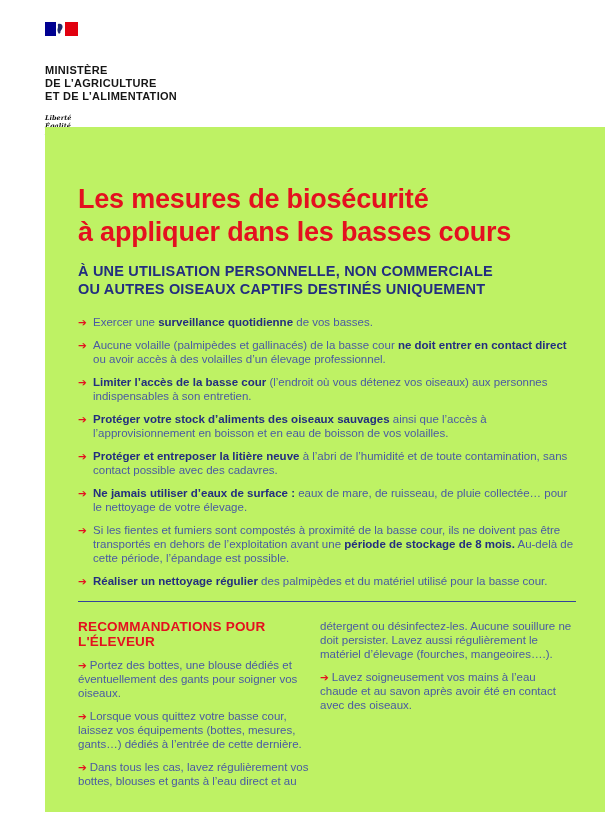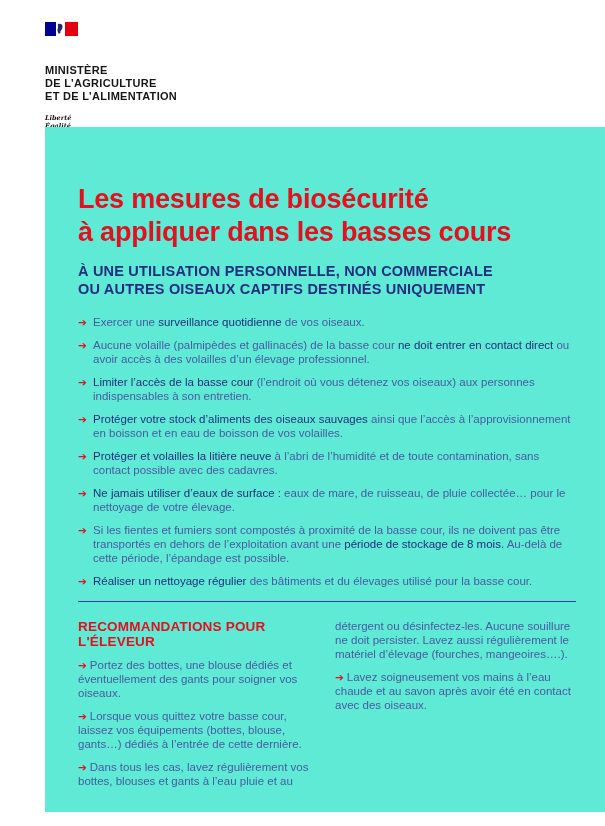--- a/index.html
+++ b/index.html
@@ -12,34 +12,34 @@
   .flag{display:flex;width:33px;height:14px;margin-bottom:3px;}
   .flag .f-blue{width:11px;background:#000091;}
   .flag .f-white{width:9px;background:#ffffff;position:relative;}
   .flag .f-white svg{position:absolute;left:0;top:1px;}
   .flag .f-red{width:13px;background:#e1000f;}
   .ministry-name{font-weight:bold;font-size:11px;line-height:13px;color:#161616;letter-spacing:.3px;margin-top:28px;}
   .motto{margin-top:12px;font-family:"DejaVu Serif",serif;font-style:italic;font-size:6.5px;line-height:7.5px;color:#161616;font-weight:bold;}
   
   .panel{
     position:absolute;left:45px;top:127px;right:0;bottom:14px;
-    background:#5eead4;box-sizing:border-box;
+    background:#bef264;box-sizing:border-box;
     padding:56px 29px 0 33px;
   }
   .page-title{margin:0 0 14px 0;font-size:27px;line-height:33px;font-weight:bold;color:#e4101f;letter-spacing:-0.2px;}
   .page-subtitle{margin:0 0 17px 0;font-size:14.5px;line-height:17.5px;font-weight:bold;color:#232e7f;letter-spacing:.2px;}
   
   .measures{margin:0;}
   .bullet{position:relative;padding-left:15px;margin-bottom:9px;
     font-size:11.5px;line-height:14px;color:#4a5aa3;}
   .bullet .arrow{position:absolute;left:0;top:0;color:#e4101f;font-size:10.5px;}
-  .b{font-weight:normal;color:#232e7f;}
+  .b{font-weight:bold;color:#232e7f;}
   
   .divider{border:none;border-top:1.5px solid #33439a;margin:13px 0 17px 0;}
-  .columns{display:flex;gap:15px;}
+  .columns{display:flex;}
   .col{flex:1;min-width:0;}
   .col-left{flex:0 0 242px;}
   .rec-heading{margin:0 0 9px 0;font-size:13.5px;font-weight:bold;color:#e4101f;letter-spacing:.2px;}
   .rec-item{margin:0 0 9px 0;font-size:11.5px;line-height:14px;color:#4a5aa3;}
   .rec-item .arrow{color:#e4101f;font-size:10.5px;margin-right:3px;}
 </style>
 </head>
 <body>
 
 <header class="gov-header">
@@ -68,39 +68,39 @@
   <h1 class="page-title">
     <div>Les mesures de biosécurité</div>
     <div>à appliquer dans les basses cours</div>
   </h1>
   <h2 class="page-subtitle">
     <div>À UNE UTILISATION PERSONNELLE, NON COMMERCIALE</div>
     <div>OU AUTRES OISEAUX CAPTIFS DESTINÉS UNIQUEMENT</div>
   </h2>
 
   <div class="measures" id="measures-list">
-      <div class="bullet"><span class="arrow">➔</span><span>Exercer une </span><span class="b">surveillance quotidienne</span><span> de vos oiseaux.</span></div>
+      <div class="bullet"><span class="arrow">➔</span><span>Exercer une </span><span class="b">surveillance quotidienne</span><span> de vos basses.</span></div>
       <div class="bullet"><span class="arrow">➔</span><span>Aucune volaille (palmipèdes et gallinacés) de la basse cour </span><span class="b">ne doit entrer en contact direct</span><span> ou avoir accès à des volailles d’un élevage professionnel.</span></div>
       <div class="bullet"><span class="arrow">➔</span><span class="b">Limiter l’accès de la basse cour</span><span> (l’endroit où vous détenez vos oiseaux) aux personnes indispensables à son entretien.</span></div>
       <div class="bullet"><span class="arrow">➔</span><span class="b">Protéger votre stock d’aliments des oiseaux sauvages</span><span> ainsi que l’accès à l’approvisionnement en boisson et en eau de boisson de vos volailles.</span></div>
-      <div class="bullet"><span class="arrow">➔</span><span class="b">Protéger et volailles la litière neuve</span><span> à l’abri de l’humidité et de toute contamination, sans contact possible avec des cadavres.</span></div>
+      <div class="bullet"><span class="arrow">➔</span><span class="b">Protéger et entreposer la litière neuve</span><span> à l’abri de l’humidité et de toute contamination, sans contact possible avec des cadavres.</span></div>
       <div class="bullet"><span class="arrow">➔</span><span class="b">Ne jamais utiliser d’eaux de surface :</span><span> eaux de mare, de ruisseau, de pluie collectée… pour le nettoyage de votre élevage.</span></div>
       <div class="bullet"><span class="arrow">➔</span><span>Si les fientes et fumiers sont compostés à proximité de la basse cour, ils ne doivent pas être transportés en dehors de l’exploitation avant une </span><span class="b">période de stockage de 8 mois.</span><span> Au-delà de cette période, l’épandage est possible.</span></div>
-      <div class="bullet"><span class="arrow">➔</span><span class="b">Réaliser un nettoyage régulier</span><span> des bâtiments et du élevages utilisé pour la basse cour.</span></div>
+      <div class="bullet"><span class="arrow">➔</span><span class="b">Réaliser un nettoyage régulier</span><span> des palmipèdes et du matériel utilisé pour la basse cour.</span></div>
     </div>
 
   <hr class="divider">
 
   <div class="columns">
     <div class="col col-left">
       <h3 class="rec-heading">RECOMMANDATIONS POUR L'ÉLEVEUR</h3>
       <div id="rec-left">
           <div class="rec-item"><span class="arrow">➔</span><span>Portez des bottes, une blouse dédiés et éventuellement des gants pour soigner vos oiseaux.</span></div>
-          <div class="rec-item"><span class="arrow">➔</span><span>Lorsque vous quittez votre basse cour, laissez vos équipements (bottes, blouse, gants…) dédiés à l’entrée de cette dernière.</span></div>
-          <div class="rec-item"><span class="arrow">➔</span><span>Dans tous les cas, lavez régulièrement vos bottes, blouses et gants à l’eau pluie et au</span></div>
+          <div class="rec-item"><span class="arrow">➔</span><span>Lorsque vous quittez votre basse cour, laissez vos équipements (bottes, mesures, gants…) dédiés à l’entrée de cette dernière.</span></div>
+          <div class="rec-item"><span class="arrow">➔</span><span>Dans tous les cas, lavez régulièrement vos bottes, blouses et gants à l’eau direct et au</span></div>
         </div>
     </div>
     <div class="col" id="rec-right">
         <div class="rec-item"><span>détergent ou désinfectez-les. Aucune souillure ne doit persister. Lavez aussi régulièrement le matériel d’élevage (fourches, mangeoires….).</span></div>
         <div class="rec-item"><span class="arrow">➔</span><span>Lavez soigneusement vos mains à l’eau chaude et au savon après avoir été en contact avec des oiseaux.</span></div>
       </div>
   </div>
 
 </section>
 

